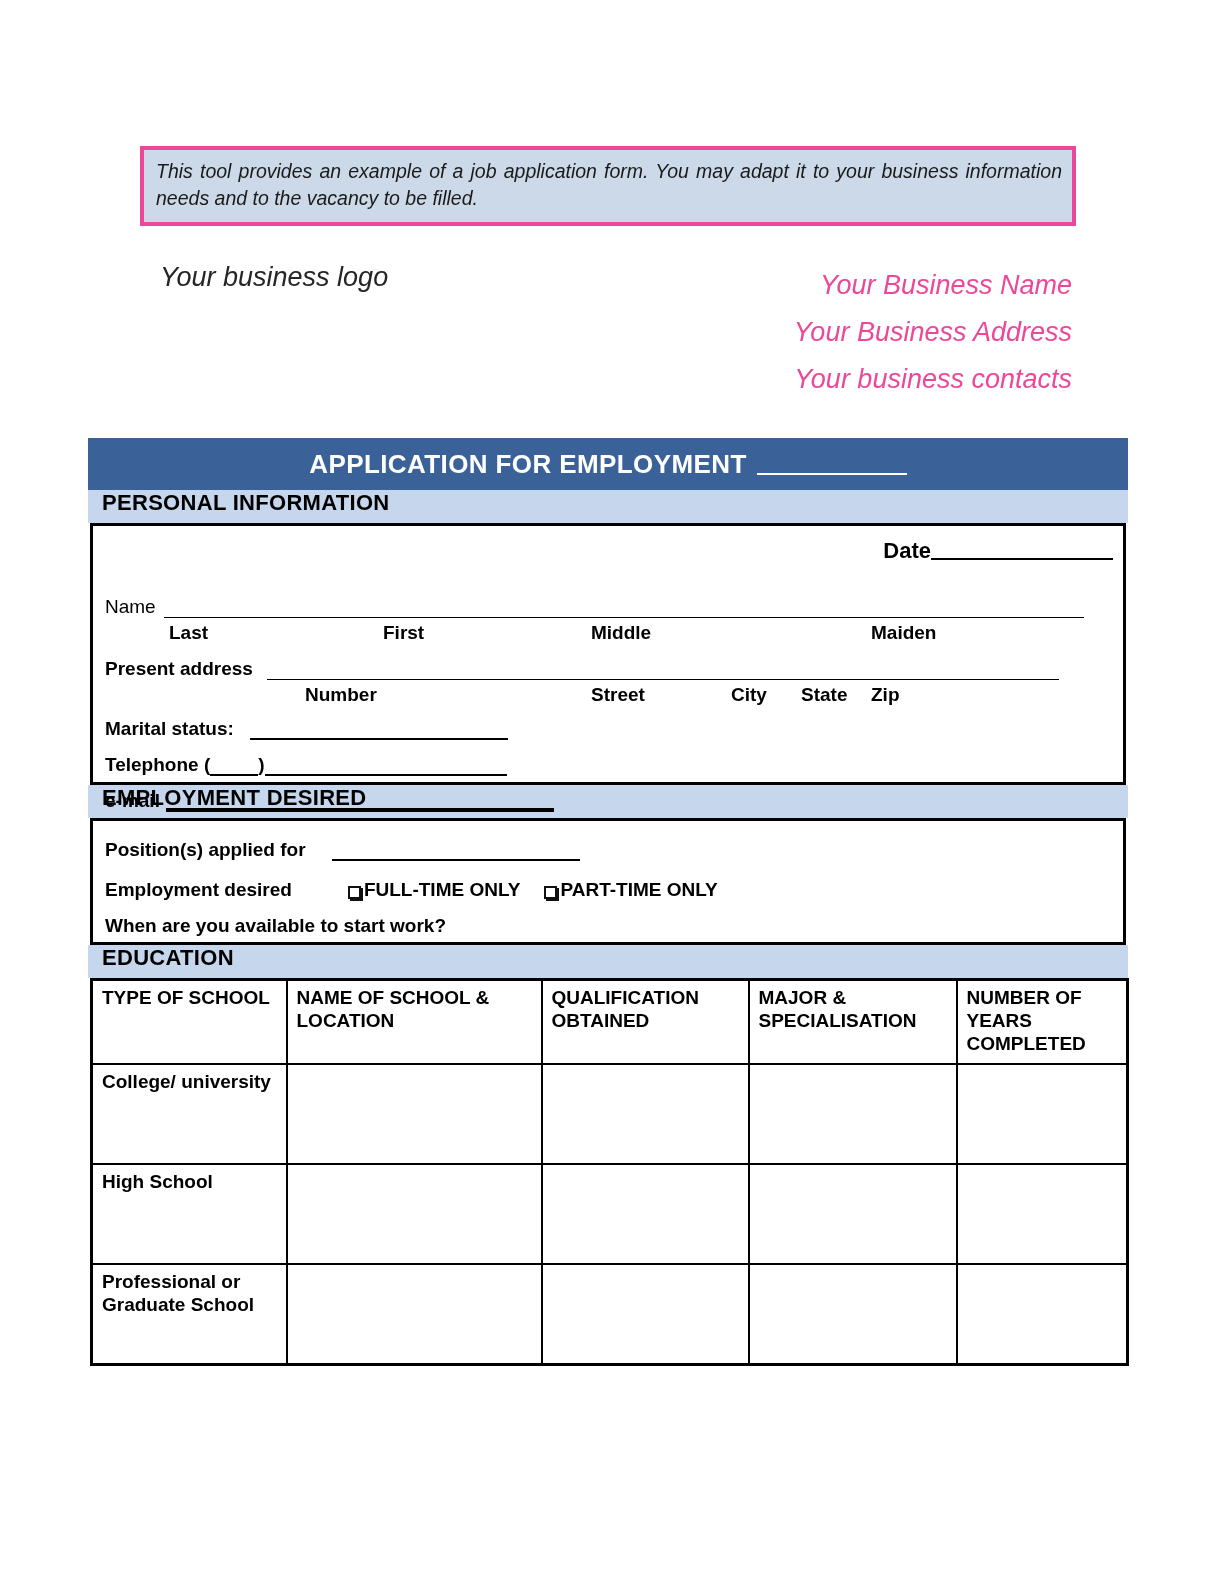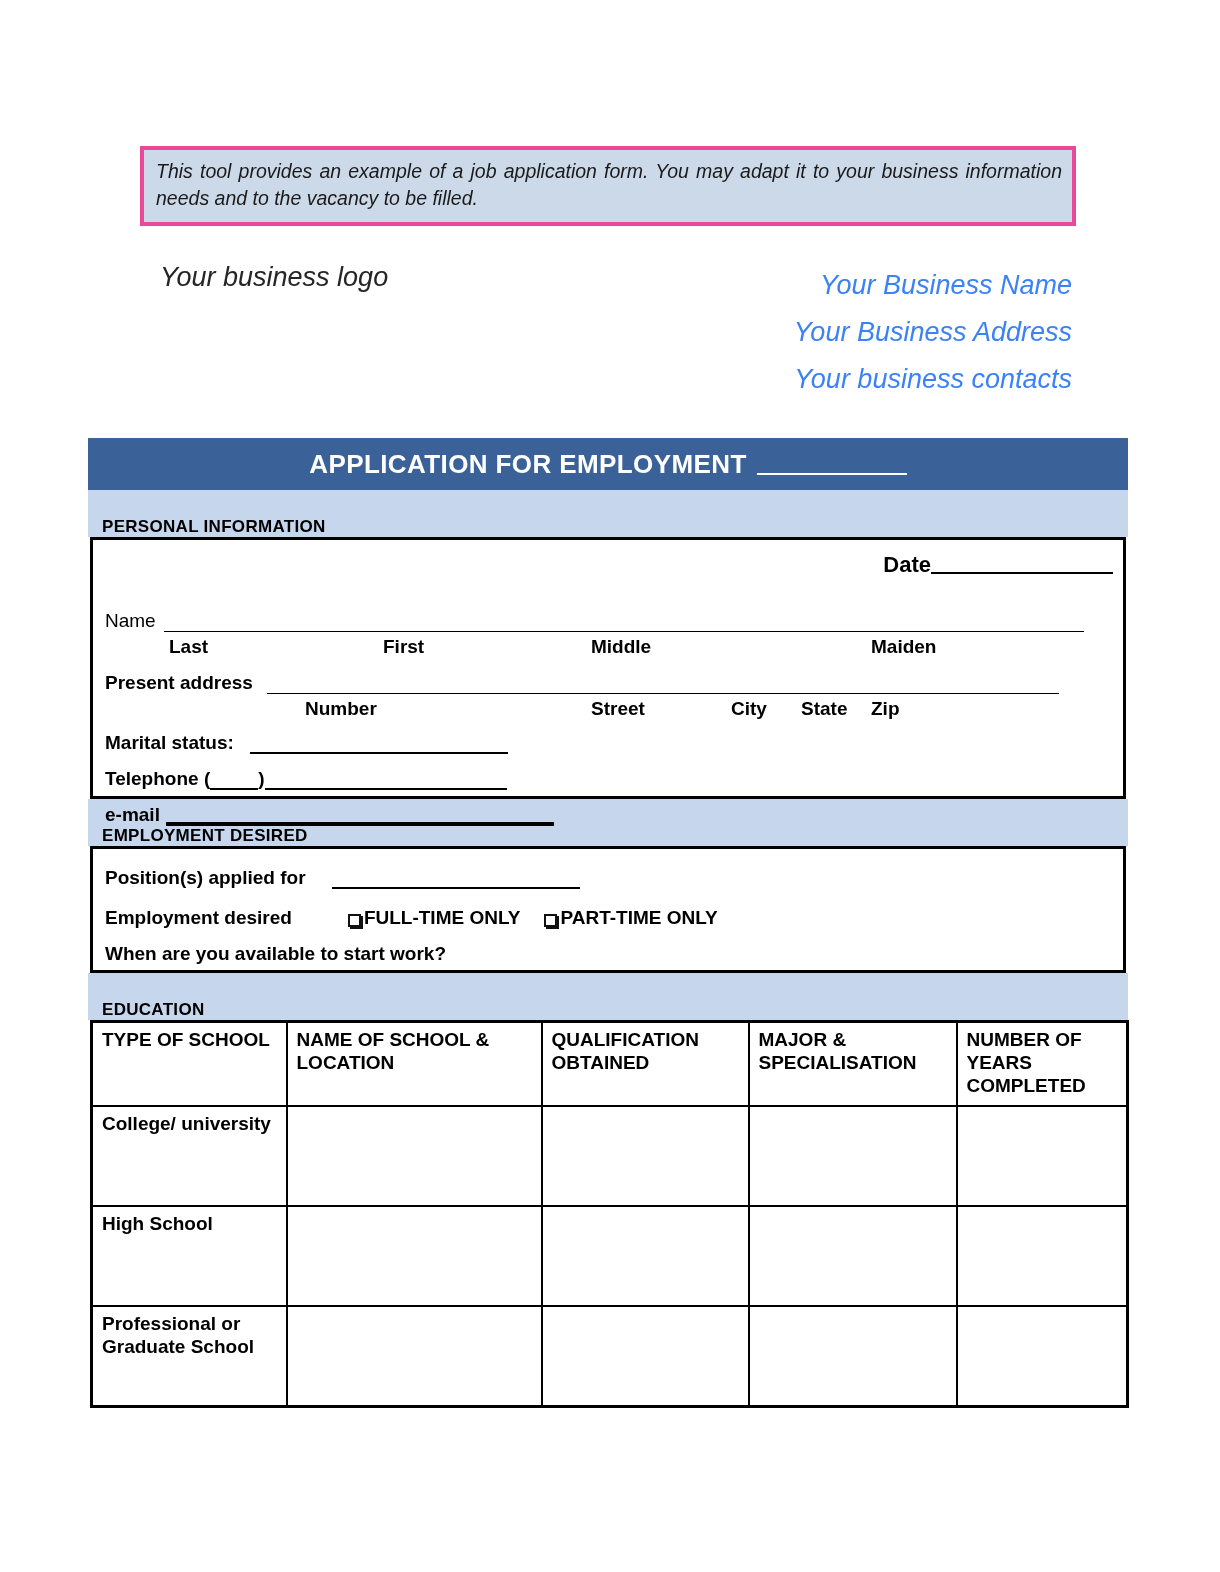--- a/index.html
+++ b/index.html
@@ -49,21 +49,21 @@
   }
   .biz-block {
     position: absolute;
     right: 148px;
     top: 262px;
     text-align: right;
   }
   .biz-block div {
     font-style: italic;
     font-size: 27px;
-    color: #3b82f6;
+    color: #ec4899;
     line-height: 1.74;
     white-space: nowrap;
   }
 
   
   .form {
     position: absolute;
     left: 88px;
     top: 438px;
     width: 1040px;
@@ -87,27 +87,27 @@
     display: inline-block;
     width: 150px;
     border-bottom: 2px solid #ffffff;
     height: 20px;
     margin-left: 10px;
     vertical-align: bottom;
   }
 
   .section-bar {
     background: #c6d7ed;
-    height: 47px;
-    display: flex;
-    align-items: flex-end;
+    height: 33px;
+    display: flex;
+    align-items: flex-start;
     padding-left: 14px;
     box-sizing: border-box;
     font-weight: bold;
-    font-size: 17px;
+    font-size: 22px;
     letter-spacing: 0.3px;
   }
 
   .panel {
     border: 3px solid #000;
     box-sizing: border-box;
     background: #fff;
     margin-left: 2px;
     width: 1036px;
     position: relative;

